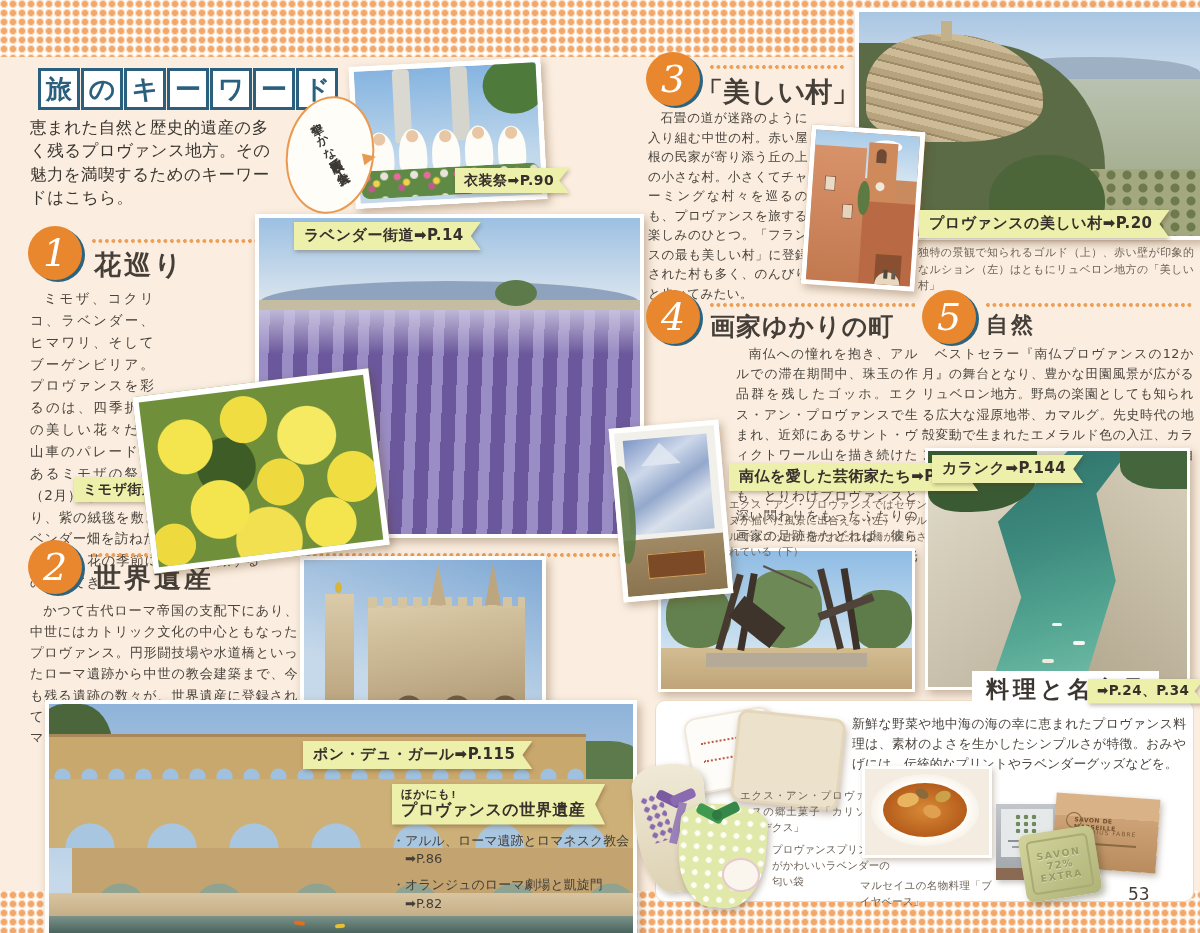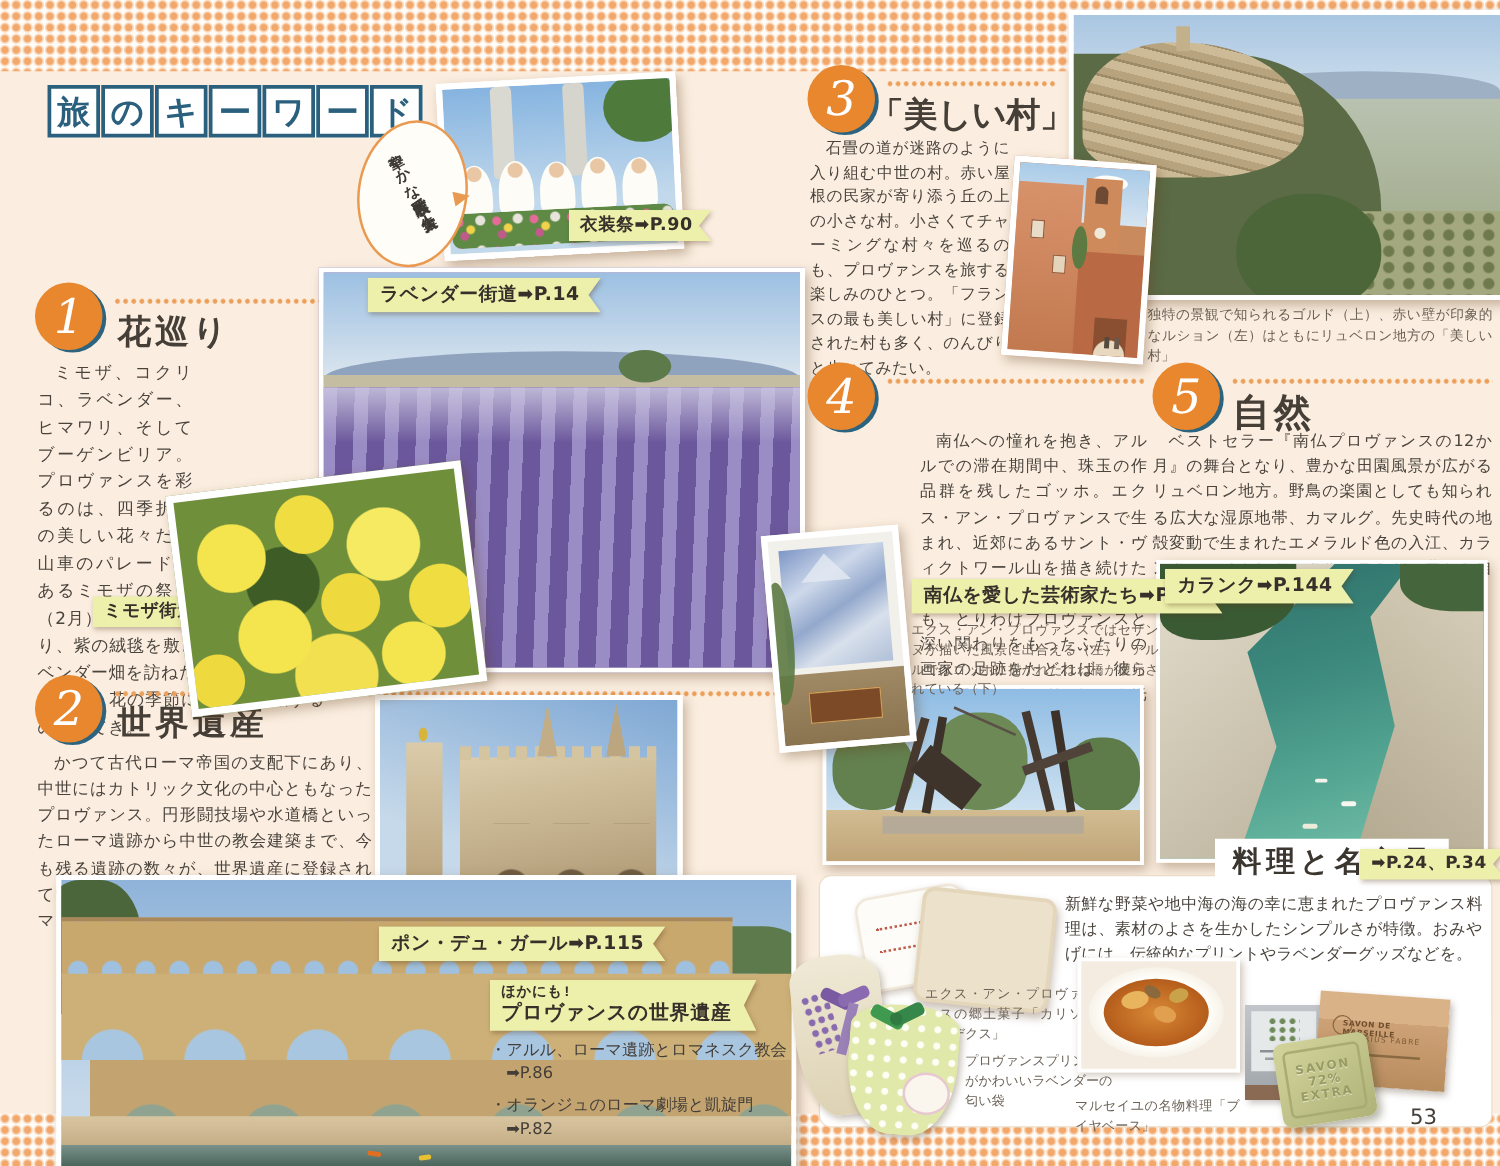--- a/index.html
+++ b/index.html
@@ -48,20 +48,21 @@
   <div class="abs" style="left:38px;top:68px;display:flex;z-index:3;">
     <div class="tbox">旅</div>
     <div class="tbox">の</div>
     <div class="tbox">キ</div>
     <div class="tbox">ー</div>
     <div class="tbox">ワ</div>
     <div class="tbox">ー</div>
     <div class="tbox">ド</div>
   </div>
 
+  <div class="abs" style="left:30px;top:116px;width:246px;font-size:16.5px;line-height:1.42;color:#3a3630;letter-spacing:.4px;z-index:2;">恵まれた自然と歴史的遺産の多く残るプロヴァンス地方。その魅力を満喫するためのキーワードはこちら。</div>
 
   <div class="abs" style="left:286px;top:96px;width:84px;height:114px;background:#fffdf8;border:2px solid #ea9a50;border-radius:50%;transform:rotate(8deg);display:flex;align-items:center;justify-content:center;z-index:3;">
     <div style="writing-mode:vertical-rl;font-size:12px;font-weight:bold;color:#3c3834;transform:rotate(-36deg);line-height:1.2;height:88px;">華やかな民族衣装で大集合！</div>
   </div>
   <div class="abs" style="left:363px;top:152px;width:0;height:0;border-top:6px solid transparent;border-bottom:6px solid transparent;border-left:13px solid #ea9a50;transform:rotate(-12deg);z-index:3;"></div>
 
   <div class="photo frame" style="left:352px;top:62px;width:182px;height:132px;transform:rotate(-3deg);z-index:2;background:linear-gradient(#86b4e0,#c2d9ec 70%);">
     <div class="abs" style="left:38px;top:0;width:17px;height:74px;background:#d9d9d2;border-radius:4px;"></div>
     <div class="abs" style="left:96px;top:0;width:17px;height:74px;background:#d5d5cd;border-radius:4px;"></div>
     <div class="abs" style="right:-10px;top:-6px;width:64px;height:56px;background:#4e7a3c;border-radius:50%;"></div>
@@ -163,20 +164,23 @@
   </div>
 
   <div class="photo frame4" style="left:855px;top:8px;width:341px;height:224px;z-index:2;background:linear-gradient(#a9c6e2,#e2ebf2 45%);">
     <div class="abs" style="right:0;top:20%;width:64%;height:14%;background:#9db0c4;border-radius:50% 50% 0 0;"></div>
     <div class="abs" style="right:0;top:30%;width:58%;height:70%;background:linear-gradient(180deg,#b9c2b0,#99a37e);"></div>
     <div class="abs" style="left:-6%;top:14%;width:78%;height:92%;background:#5a6b46;border-radius:0 48% 30% 0/0 62% 40% 0;"></div>
     <div class="abs" style="left:2%;top:10%;width:52%;height:48%;border-radius:40% 55% 45% 35%/50% 60% 35% 30%;background-image:repeating-linear-gradient(14deg,#cdbb97 0 7px,#9d8a67 7px 9px,#b7a37e 9px 15px);"></div>
     <div class="abs" style="left:24%;top:4%;width:11px;height:20px;background:#c3b18c;"></div>
     <div class="abs" style="right:0;bottom:0;width:42%;height:30%;background-color:#a3a87e;background-image:radial-gradient(circle 4px at 6px 6px,#6e7a4e 4px,transparent 5px);background-size:16px 13px;"></div>
     <div class="abs" style="left:38%;bottom:-6%;width:34%;height:42%;background:#4c663a;border-radius:48%;"></div>
+  </div>
+  <div class="tagwrap" style="left:919px;top:210px;">
+    <span class="tag">プロヴァンスの美しい村➡P.20</span>
   </div>
   <div class="cap" style="left:918px;top:244px;width:276px;font-size:11px;">独特の景観で知られるゴルド（上）、赤い壁が印象的なルション（左）はともにリュベロン地方の「美しい村」</div>
 
   <div class="photo frame" style="left:806px;top:128px;width:104px;height:150px;transform:rotate(4deg);z-index:3;background:#c98a5e;">
     <div class="abs" style="left:0;top:0;right:0;height:30%;background:linear-gradient(#a9cbe8,#d5e4f0);"></div>
     <div class="abs" style="left:55%;top:4%;width:30px;height:12px;background:#fdfdfb;border-radius:50%;"></div>
     <div class="abs" style="left:0;top:10%;width:50%;height:90%;background:linear-gradient(#d8926a,#c27950);"></div>
     <div class="abs" style="left:12%;top:30%;width:9px;height:13px;background:#e8dcc8;border:1px solid #9a5c3a;"></div>
     <div class="abs" style="left:30%;top:48%;width:9px;height:13px;background:#e4d4bc;border:1px solid #9a5c3a;"></div>
     <div class="abs" style="left:52%;top:6%;width:28%;height:52%;background:#cf8a5c;"></div>
@@ -193,20 +197,21 @@
       <span>3</span>
     </div>
   <div class="dotline" style="left:710px;top:65px;width:136px;"></div>
   <div class="stitle" style="left:696px;top:74px;letter-spacing:0;">「美しい村」</div>
   <div class="body" style="left:648px;top:108px;width:160px;font-size:12.6px;line-height:1.55;">石畳の道が迷路のように入り組む中世の村。赤い屋根の民家が寄り添う丘の上の小さな村。小さくてチャーミングな村々を巡るのも、プロヴァンスを旅する楽しみのひとつ。「フランスの最も美しい村」に登録された村も多く、のんびりと歩いてみたい。</div>
 
   <div class="numc" style="left:646px;top:290px;">
       <span>4</span>
     </div>
   <div class="dotline" style="left:710px;top:303px;width:205px;"></div>
+  <div class="stitle" style="left:710px;top:310px;font-size:25px;letter-spacing:1px;">画家ゆかりの町</div>
   <div class="body" style="left:644px;top:344px;width:274px;font-size:12.8px;line-height:1.58;">
     <span style="float:left;width:92px;height:120px;margin-top:86px;"></span><span>南仏への憧れを抱き、アルルでの滞在期間中、珠玉の作品群を残したゴッホ。エクス・アン・プロヴァンスで生まれ、近郊にあるサント・ヴィクトワール山を描き続けたセザンヌ。画家たちのなかでも、とりわけプロヴァンスと深い関わりをもったふたりの画家の足跡をたどれば、彼らを魅了したプロヴァンスの光と出合えるはず。</span>
   </div>
 
   <div class="photo frame" style="left:616px;top:424px;width:100px;height:164px;transform:rotate(-5deg);z-index:3;background:#f2f0ea;">
     <div class="abs" style="left:8%;top:5%;width:84%;height:58%;background:linear-gradient(150deg,#7e96c6 0%,#cdd8ea 30%,#93a8cc 52%,#d8e0ec 72%,#b0c0d8 100%);"></div>
     <div class="abs" style="left:24%;top:8%;width:0;height:0;border-left:20px solid transparent;border-right:20px solid transparent;border-bottom:22px solid #e4eaf2;opacity:.8;"></div>
     <div class="abs" style="left:0;bottom:0;width:100%;height:34%;background:linear-gradient(#a08a66,#8a744f);"></div>
     <div class="abs" style="left:22%;bottom:10%;width:56%;height:14%;background:#7c4a26;border:1px solid #c9a05e;"></div>
     <div class="abs" style="left:-8%;top:20%;width:22%;height:60%;background:#5c7a42;border-radius:50%;opacity:.9;"></div>
@@ -228,21 +233,21 @@
     <div class="abs" style="left:66%;top:12%;width:7px;height:82px;background:#463a30;transform:rotate(-14deg);"></div>
     <div class="abs" style="left:74%;top:12%;width:7px;height:82px;background:#3c322a;transform:rotate(-9deg);"></div>
     <div class="abs" style="left:62%;top:38%;width:58px;height:8px;background:#50443a;transform:rotate(-20deg);"></div>
     <div class="abs" style="left:40%;top:18%;width:54px;height:1.5px;background:#5a5048;transform:rotate(24deg);"></div>
   </div>
 
   <div class="numc" style="left:922px;top:290px;">
       <span>5</span>
     </div>
   <div class="dotline" style="left:986px;top:303px;width:208px;"></div>
-  <div class="stitle" style="left:986px;top:310px;font-size:30px;font-family:Liberation Serif, serif;">自然</div>
+  <div class="stitle" style="left:986px;top:310px;font-size:22px;font-family:Liberation Serif, serif;">自然</div>
   <div class="body" style="left:922px;top:344px;width:272px;font-size:12.8px;line-height:1.58;">ベストセラー『南仏プロヴァンスの12か月』の舞台となり、豊かな田園風景が広がるリュベロン地方。野鳥の楽園としても知られる広大な湿原地帯、カマルグ。先史時代の地殻変動で生まれたエメラルド色の入江、カランク。ハイキング、クルーズなど、豊かな自然を楽しむためのアクティビティも豊富だ。</div>
 
   <div class="photo frame3" style="left:925px;top:448px;width:259px;height:236px;z-index:2;background:linear-gradient(165deg,#2e6e68 0%,#3d8a7e 40%,#56a894 70%,#7cc4ae 100%);">
     <div class="abs" style="left:0;top:0;width:60%;height:100%;background:linear-gradient(140deg,#e3ddcc,#b9b09a);clip-path:polygon(0 0,90% 0,45% 30%,60% 62%,40% 100%,0 100%);"></div>
     <div class="abs" style="right:0;top:0;width:50%;height:100%;background:linear-gradient(220deg,#d8d0bc,#b0a58c);clip-path:polygon(100% 0,100% 100%,20% 100%,45% 55%,30% 18%,55% 0);"></div>
     <div class="abs" style="left:0;top:0;width:42%;height:26%;background:#3a5a34;border-radius:0 0 60% 30%;"></div>
     <div class="abs" style="right:0;top:0;width:26%;height:16%;background:#45663c;border-radius:0 0 0 60%;"></div>
     <div class="abs" style="left:48%;bottom:26%;width:10px;height:3px;background:#f4f2ec;border-radius:2px;"></div>
     <div class="abs" style="left:56%;bottom:18%;width:12px;height:3.5px;background:#f8f6f0;border-radius:2px;"></div>
     <div class="abs" style="left:44%;bottom:10%;width:12px;height:4px;background:#ecead8;border-radius:2px;"></div>

